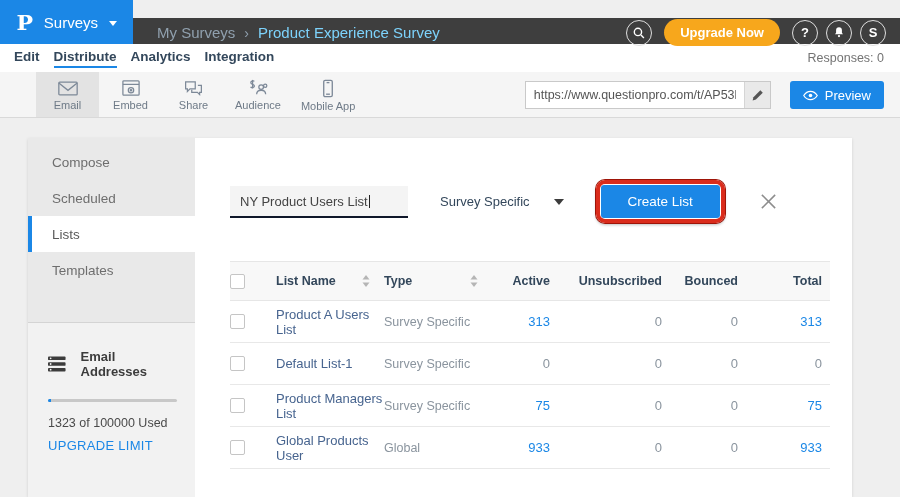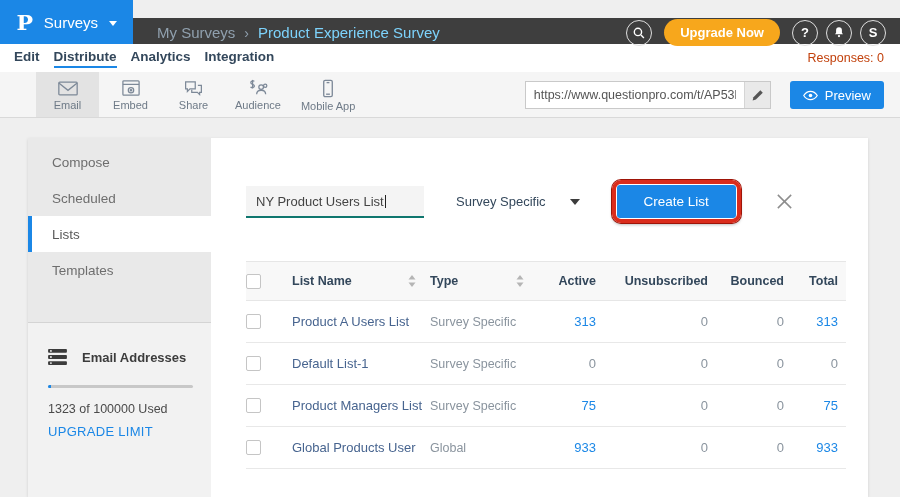--- a/index.html
+++ b/index.html
@@ -19,54 +19,54 @@
   .crumb .current { color:#7dd3fc; }
   .top-actions { margin-left:auto; display:flex; align-items:center; gap:8px; }
   .circle-btn { width:26px; height:26px; border-radius:50%; border:1px solid #dfdfdf; display:flex; align-items:center; justify-content:center; color:#fff; font-size:13px; font-weight:700; cursor:pointer; background:transparent; }
   .upgrade-btn { background:#f7a71c; border:none; color:#fff; font-weight:700; font-size:13px; padding:6px 16px; border-radius:14px; margin:0 4px; cursor:pointer; font-family:inherit; }
 
   
   .nav-row { height:28px; background:#fff; display:flex; align-items:center; padding:0 16px 0 14px; }
   .nav-tabs { display:flex; gap:14px; }
   .nav-tab { font-size:13.5px; font-weight:700; color:#33475b; cursor:pointer; padding-bottom:2px; border-bottom:2px solid transparent; }
   .nav-tab.active { border-bottom-color:#1b87e6; }
-  .responses { margin-left:auto; color:#c2410c; font-size:12.5px; cursor:pointer; }
+  .responses { margin-left:auto; color:#737373; font-size:12.5px; cursor:pointer; }
 
   
   .toolbar { height:46px; background:#f5f5f5; border-bottom:1px solid #d9d9d9; display:flex; padding-left:36px; position:relative; }
   .tool-item { min-width:63px; padding:4px 10px 3px; display:flex; flex-direction:column; align-items:center; justify-content:center; gap:2px; cursor:pointer; }
   .tool-item.selected { background:#e3e3e3; }
   .tool-item .t-label { font-size:11px; color:#6e7a87; white-space:nowrap; }
   .tool-item svg { stroke:#7d8998; fill:none; stroke-width:1.4; }
   .toolbar-right { position:absolute; right:16px; top:9px; display:flex; align-items:center; }
   .url-wrap { display:flex; border:1px solid #c9c9c9; background:#fff; height:28px; }
   .url-input { border:none; outline:none; width:218px; padding:0 8px; font-size:12.5px; color:#555; font-family:inherit; }
   .pencil-btn { width:26px; background:#e9e9e9; border-left:1px solid #d5d5d5; display:flex; align-items:center; justify-content:center; cursor:pointer; }
   .preview-btn { margin-left:19px; background:#1b87e6; border:none; color:#fff; height:28px; padding:0 13px; border-radius:3px; font-size:13px; display:flex; align-items:center; gap:7px; cursor:pointer; font-family:inherit; }
 
   
-  .content { padding:20px 32px 0 28px; }
+  .content { padding:20px 48px 0 28px; }
   .card { display:flex; min-height:359px; box-shadow:0 1px 3px rgba(0,0,0,.13); }
 
   .sidebar { width:185px; background:#e9e9e9; display:flex; flex-direction:column; padding-top:6px; }
   .side-item { height:36px; display:flex; align-items:center; padding-left:20px; border-left:4px solid transparent; font-size:13.5px; color:#6e6e6e; cursor:pointer; }
   .side-item.active { background:#fff; border-left-color:#1b87e6; color:#5a5a5a; }
   .side-spacer { height:34px; }
   .email-block { border-top:1px solid #d4d4d4; background:#f2f2f2; padding:26px 18px 0 20px; flex:1; }
   .email-head { display:flex; align-items:center; gap:15px; font-size:13px; font-weight:700; color:#3c3c3c; }
   .progress { margin-top:20px; height:3px; background:#c8c8c8; border-radius:2px; overflow:hidden; }
   .progress .fill { display:block; height:100%; background:#1b87e6; }
   .usage { margin-top:14px; font-size:12.5px; color:#4a4a4a; }
   .upgrade-link { margin-top:8px; font-size:13px; color:#1b87e6; letter-spacing:.3px; cursor:pointer; }
 
   .main { flex:1; background:#fff; padding:42px 22px 0 35px; }
 
   
   .form-row { display:flex; align-items:center; }
-  .list-input { width:178px; background:#f4f4f4; border-bottom:2px solid #0f766e; padding:8px 10px 7px; font-size:13px; color:#444; white-space:nowrap; overflow:hidden; cursor:text; }
+  .list-input { width:178px; background:#f4f4f4; border-bottom:2px solid #0f172a; padding:8px 10px 7px; font-size:13px; color:#444; white-space:nowrap; overflow:hidden; cursor:text; }
   .caret-bar { display:inline-block; width:1px; height:13px; background:#222; vertical-align:-2px; margin-left:1px; }
   .type-select { margin-left:32px; display:flex; align-items:center; gap:24px; font-size:13px; color:#33475b; cursor:pointer; }
   .caret-down-d { width:0; height:0; border-left:5px solid transparent; border-right:5px solid transparent; border-top:6px solid #3c3c3c; }
   .red-ring { margin-left:32px; border:4px solid #da2c1c; border-radius:9px; padding:1px; box-shadow:0 0 0 1px #9e1408, 0 2px 3px rgba(0,0,0,.25); }
   .create-btn { display:block; background:#1b87e6; border:none; color:#fff; padding:9px 27px; font-size:13.5px; border-radius:3px; cursor:pointer; font-family:inherit; }
   .close-x { margin-left:34px; cursor:pointer; display:flex; }
 
   
   .table { margin-top:38px; width:600px; }
   .trow { display:flex; align-items:center; }
@@ -74,21 +74,21 @@
   .tbody .trow { height:42px; border-bottom:1px solid #e8e8e8; font-size:13px; }
   .c-check { width:46px; display:flex; align-items:center; }
   .checkbox { width:15px; height:15px; border:1px solid #c5c5c5; border-radius:2px; background:#fff; cursor:pointer; }
   .c-name { flex:1; display:flex; align-items:center; }
   .c-name .sort { margin-left:auto; margin-right:14px; }
   .c-type { width:108px; display:flex; align-items:center; }
   .c-type .sort { margin-left:auto; margin-right:14px; }
   .c-active { width:58px; text-align:right; }
   .c-unsub { width:112px; text-align:right; }
   .c-bounce { width:76px; text-align:right; }
-  .c-total { width:62px; text-align:right; padding-right:8px; }
+  .c-total { width:62px; text-align:right; padding-right:8px;margin-left:30px; }
   .name-link { color:#47648f; cursor:pointer; }
   .type-text { color:#8a949e; font-size:12.5px; }
   .num-blue { color:#1b87e6; cursor:pointer; }
   .num-gray { color:#8a949e; }
 </style>
 </head>
 <body>
 
 <div class="topbar">
   <div class="brand">

